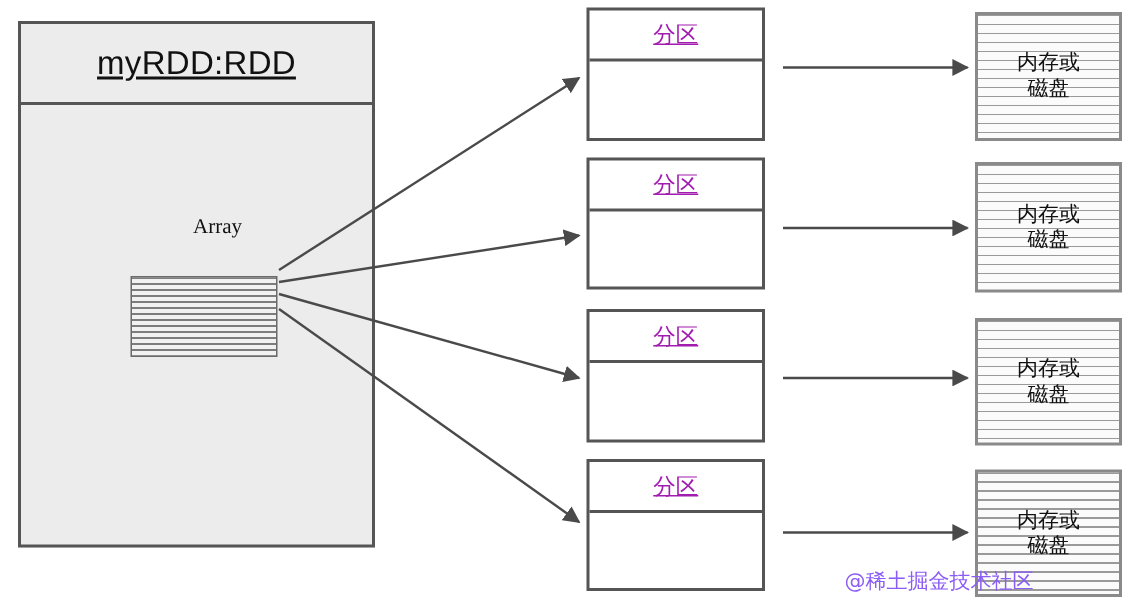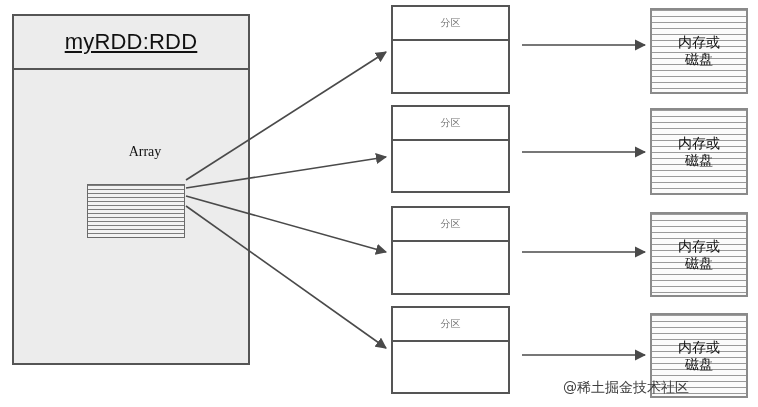--- a/index.html
+++ b/index.html
@@ -88,22 +88,23 @@
   .partition-header {
     height: 34px;
     box-sizing: border-box;
     border-bottom: 2px solid #555555;
     display: flex;
     align-items: center;
     justify-content: center;
   }
   .partition-title {
     font-family: "DejaVu Sans", sans-serif;
-    font-size: 10px;
-    color: #737373;
+    font-size: 15px;
+    color: #a21caf;
+    text-decoration: underline;
   }
   .partition-body {
     height: 100%;
   }
 
   
   .mem-box {
     position: absolute;
     width: 98px;
     box-sizing: border-box;
@@ -139,21 +140,21 @@
     pointer-events: none;
   }
 
   
   .watermark {
     position: absolute;
     left: 563px;
     top: 379px;
     font-family: "DejaVu Sans", sans-serif;
     font-size: 14px;
-    color: #404040;
+    color: #8b5cf6;
     white-space: nowrap;
   }
 </style>
 </head>
 <body>
 
 <div id="canvas">
 
   <div class="rdd-box">
     <div class="rdd-header">

